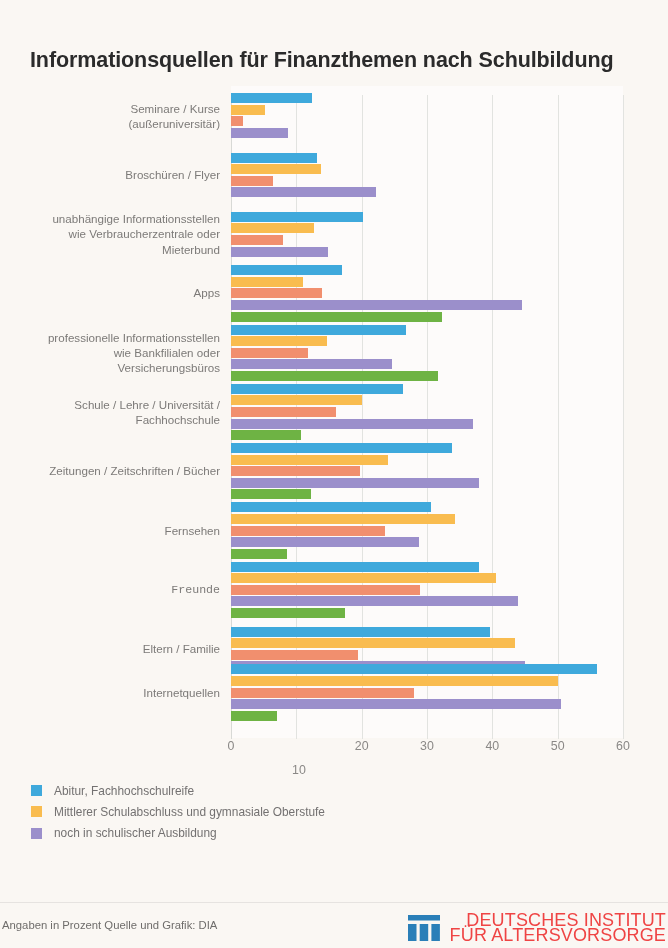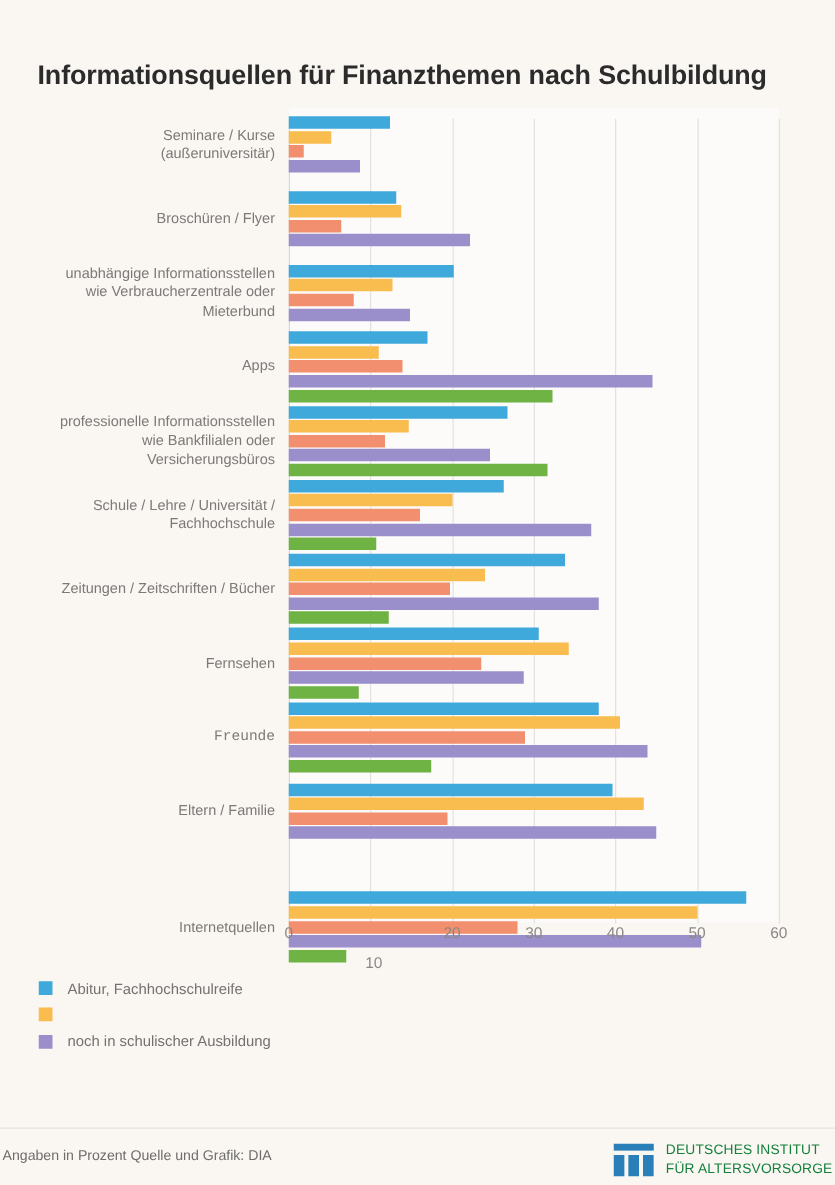--- a/index.html
+++ b/index.html
@@ -146,25 +146,26 @@
     display: flex;
     align-items: center;
   }
   #brand-mark {
     width: 34px;
     height: 30px;
     margin-right: 9px;
     flex: 0 0 34px;
   }
   #brand-text {
-    font-size: 11px;
+    font-size: 18px;
     line-height: 14.6px;
-    color: #15803d;
+    color: #ef4444;
     letter-spacing: 0.15px;
     white-space: nowrap;
+    text-align: right;
   }
 </style>
 </head>
 <body>
 
 <h1 id="chart-title">Informationsquellen für Finanzthemen nach Schulbildung</h1>
 
 <div id="plot-area">
   <div id="plot-bg"></div>
   <div id="gridlines">
@@ -292,21 +293,21 @@
         <div class="cat-label">
           <div>Eltern / Familie</div>
         </div>
         <div class="bars">
           <div class="bar" title="Abitur, Fachhochschulreife: 39.7" style="top: 7.23636px; width: 259.373px; background: rgb(63, 169, 220);"></div>
           <div class="bar" title="Mittlerer Schulabschluss und gymnasiale Oberstufe: 43.5" style="top: 18.8364px; width: 284.2px; background: rgb(249, 188, 79);"></div>
           <div class="bar" title="Haupt-/ Volksschulabschluss: 19.5" style="top: 30.4364px; width: 127.4px; background: rgb(241, 143, 110);"></div>
           <div class="bar" title="noch in schulischer Ausbildung: 45" style="top: 42.0364px; width: 294px; background: rgb(155, 143, 203);"></div>
         </div>
       </div>
-      <div class="cat-row" style="top: 626px; height: 59.2727px;">
+      <div class="cat-row" style="top: 577px; height: 59.2727px;">
         <div class="cat-label">
           <div>Internetquellen</div>
         </div>
         <div class="bars">
           <div class="bar" title="Abitur, Fachhochschulreife: 56" style="top: 1.43636px; width: 365.867px; background: rgb(63, 169, 220);"></div>
           <div class="bar" title="Mittlerer Schulabschluss und gymnasiale Oberstufe: 50" style="top: 13.0364px; width: 326.667px; background: rgb(249, 188, 79);"></div>
           <div class="bar" title="Haupt-/ Volksschulabschluss: 28" style="top: 24.6364px; width: 182.933px; background: rgb(241, 143, 110);"></div>
           <div class="bar" title="noch in schulischer Ausbildung: 50.5" style="top: 36.2364px; width: 329.933px; background: rgb(155, 143, 203);"></div>
           <div class="bar" title="ohne Schulabschluss: 7" style="top: 47.8364px; width: 45.7333px; background: rgb(110, 179, 68);"></div>
         </div>
@@ -324,20 +325,21 @@
     <div class="xtick" style="left: 392px;">60</div>
   </div>
 
 <div id="legend">
     <div class="legend-item">
       <span class="legend-swatch" style="background: rgb(63, 169, 220);"></span>
       <span class="legend-label">Abitur, Fachhochschulreife</span>
     </div>
     <div class="legend-item">
       <span class="legend-swatch" style="background: rgb(249, 188, 79);"></span>
+      <span class="legend-label">Mittlerer Schulabschluss und gymnasiale Oberstufe</span>
     </div>
     <div class="legend-item">
       <span class="legend-swatch" style="background: rgb(155, 143, 203);"></span>
       <span class="legend-label">noch in schulischer Ausbildung</span>
     </div>
   </div>
 
 <div id="footer-rule"></div>
 <div id="footer-note">Angaben in Prozent  Quelle und Grafik: DIA</div>
 <div id="brand">

